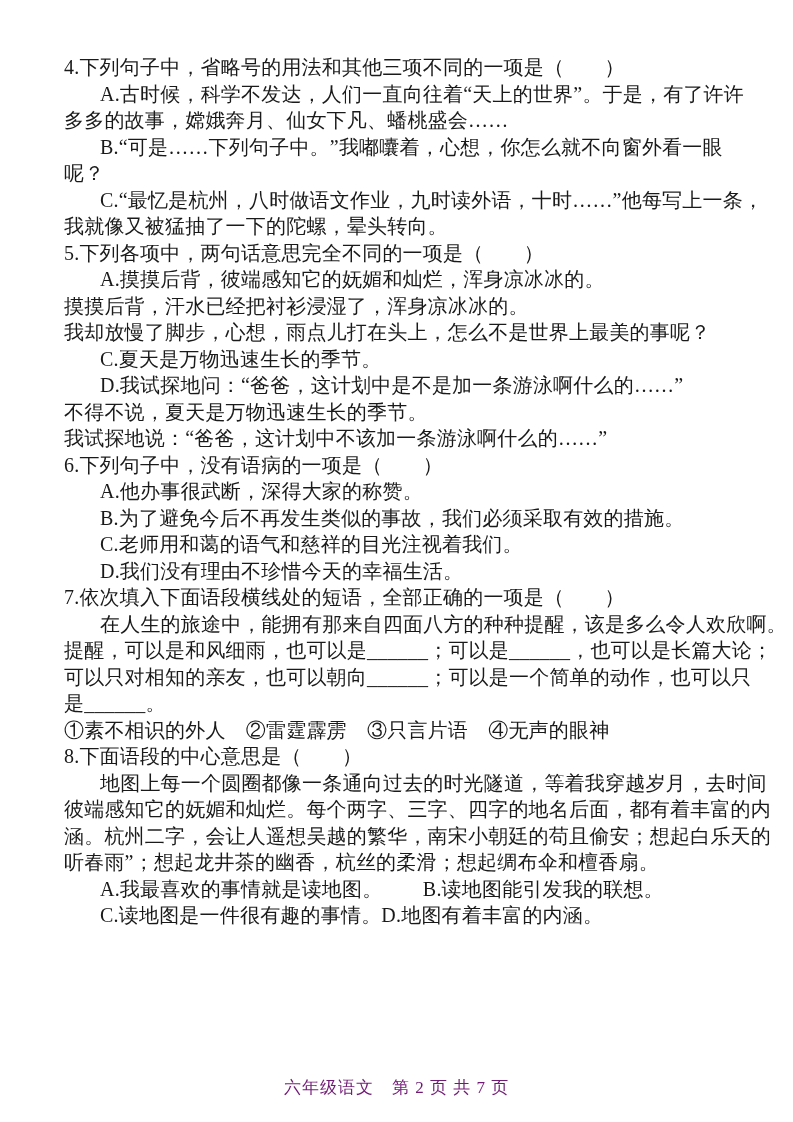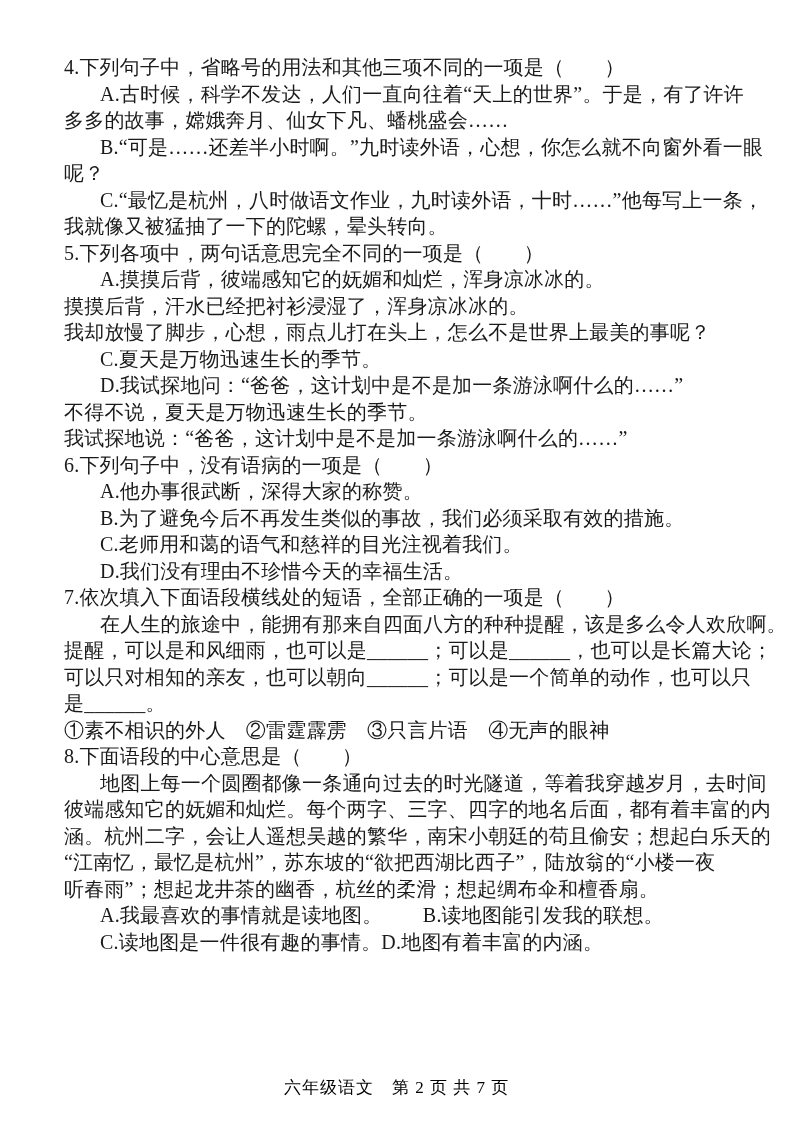--- a/index.html
+++ b/index.html
@@ -34,64 +34,63 @@
   .line.indent {
     padding-left: 36px;
   }
   .footer {
     position: absolute;
     left: 0;
     width: 100%;
     top: 1076px;
     text-align: center;
     font-size: 17px;
-    color: #000000;
+    color: #701a75;
     letter-spacing: 1px;
   }
   .footer .gap {
     display: inline-block;
     width: 18px;
   }
 </style>
 </head>
 <body>
 
 <div class="page">
   <main class="content">
       <div class="line">4.下列句子中，省略号的用法和其他三项不同的一项是（　　）</div>
       <div class="line indent">A.古时候，科学不发达，人们一直向往着“天上的世界”。于是，有了许许</div>
       <div class="line">多多的故事，嫦娥奔月、仙女下凡、蟠桃盛会……</div>
-      <div class="line indent">B.“可是……还差半小时啊。”九时读外语，心想，你怎么就不向窗外看一眼</div>
+      <div class="line indent">B.“可是……下列句子中。”我嘟囔着，心想，你怎么就不向窗外看一眼</div>
       <div class="line">呢？</div>
       <div class="line indent">C.“最忆是杭州，八时做语文作业，九时读外语，十时……”他每写上一条，</div>
       <div class="line">我就像又被猛抽了一下的陀螺，晕头转向。</div>
       <div class="line">5.下列各项中，两句话意思完全不同的一项是（　　）</div>
       <div class="line indent">A.摸摸后背，彼端感知它的妩媚和灿烂，浑身凉冰冰的。</div>
       <div class="line">摸摸后背，汗水已经把衬衫浸湿了，浑身凉冰冰的。</div>
       <div class="line">我却放慢了脚步，心想，雨点儿打在头上，怎么不是世界上最美的事呢？</div>
       <div class="line indent">C.夏天是万物迅速生长的季节。</div>
       <div class="line indent">D.我试探地问：“爸爸，这计划中是不是加一条游泳啊什么的……”</div>
       <div class="line">不得不说，夏天是万物迅速生长的季节。</div>
-      <div class="line">我试探地说：“爸爸，这计划中是不是加一条游泳啊什么的……”</div>
+      <div class="line">我试探地说：“爸爸，这计划中不该加一条游泳啊什么的……”</div>
       <div class="line">6.下列句子中，没有语病的一项是（　　）</div>
       <div class="line indent">A.他办事很武断，深得大家的称赞。</div>
       <div class="line indent">B.为了避免今后不再发生类似的事故，我们必须采取有效的措施。</div>
       <div class="line indent">C.老师用和蔼的语气和慈祥的目光注视着我们。</div>
       <div class="line indent">D.我们没有理由不珍惜今天的幸福生活。</div>
       <div class="line">7.依次填入下面语段横线处的短语，全部正确的一项是（　　）</div>
       <div class="line indent">在人生的旅途中，能拥有那来自四面八方的种种提醒，该是多么令人欢欣啊。</div>
       <div class="line">提醒，可以是和风细雨，也可以是______；可以是______，也可以是长篇大论；</div>
       <div class="line">可以只对相知的亲友，也可以朝向______；可以是一个简单的动作，也可以只</div>
       <div class="line">是______。</div>
       <div class="line">①素不相识的外人　②雷霆霹雳　③只言片语　④无声的眼神</div>
       <div class="line">8.下面语段的中心意思是（　　）</div>
       <div class="line indent">地图上每一个圆圈都像一条通向过去的时光隧道，等着我穿越岁月，去时间</div>
       <div class="line">彼端感知它的妩媚和灿烂。每个两字、三字、四字的地名后面，都有着丰富的内</div>
       <div class="line">涵。杭州二字，会让人遥想吴越的繁华，南宋小朝廷的苟且偷安；想起白乐天的</div>
-      <div class="line">“江南忆，最忆是杭州”，苏东坡的“欲把西湖比西子”，陆放翁的“小楼一夜</div>
       <div class="line">听春雨”；想起龙井茶的幽香，杭丝的柔滑；想起绸布伞和檀香扇。</div>
       <div class="line indent">A.我最喜欢的事情就是读地图。　　B.读地图能引发我的联想。</div>
       <div class="line indent">C.读地图是一件很有趣的事情。D.地图有着丰富的内涵。</div>
     </main>
   <footer class="footer">
     <span>六年级语文</span><span class="gap"></span><span>第 2 页 共 7 页</span>
   </footer>
 </div>
 
 </body></html>

